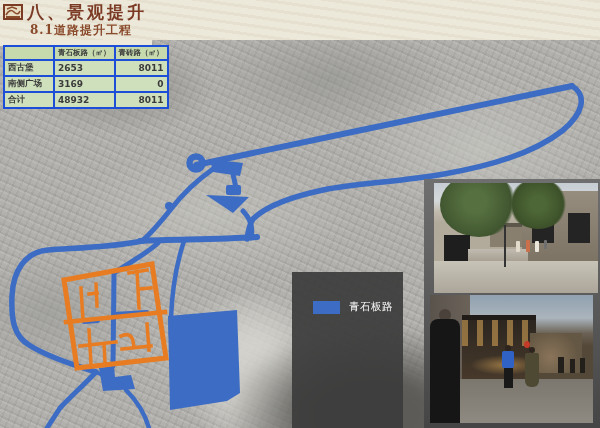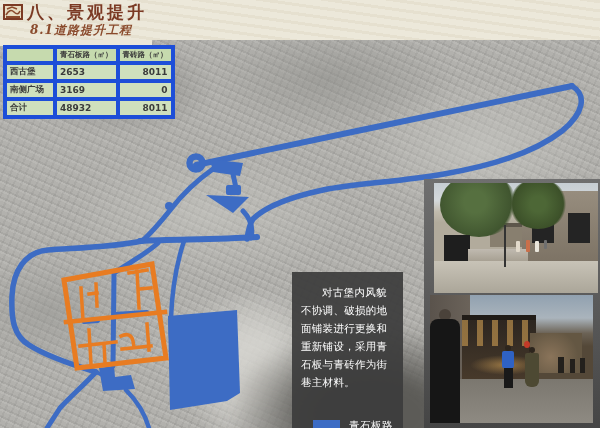--- a/index.html
+++ b/index.html
@@ -13,21 +13,21 @@
 
   
   .title-icon { position:absolute; left:3px; top:3px; width:20px; height:18px; z-index:6; }
   .slide-title {
     position:absolute; left:27px; top:1px; z-index:6;
     font-family:"DejaVu Serif", serif; font-weight:bold; font-size:17px;
     letter-spacing:3px; color:#7b3a24;
   }
   .slide-subtitle {
     position:absolute; left:30px; top:22px; z-index:6;
-    font-family:"DejaVu Serif", serif; font-style:italic; font-weight:bold;
+    font-family:"DejaVu Serif", serif; font-weight:bold;
     font-size:12px; letter-spacing:1px; color:#8a4a2c;
   }
 
   
   .map {
     position:absolute; left:0; top:40px; width:600px; height:388px; z-index:1;
     background-color:#b2b1ad;
     background-image:
       radial-gradient(ellipse 140px 70px at 20% 12%, rgba(118,118,115,.55), transparent 70%),
       radial-gradient(ellipse 180px 80px at 55% 10%, rgba(138,138,134,.50), transparent 70%),
@@ -42,21 +42,21 @@
                background:radial-gradient(ellipse at 55% 65%, #5c5b57 30%, rgba(92,91,87,0) 75%); filter:blur(7px); }
   .map-field { position:absolute; left:185px; top:255px; width:130px; height:150px;
                background:radial-gradient(ellipse at 50% 50%, rgba(214,213,208,.8) 30%, rgba(214,213,208,0) 75%); filter:blur(6px); }
   .map-cover-strip { position:absolute; left:0; top:40px; width:152px; height:6px; background:#ece8da; z-index:5; }
 
   .routes-svg { position:absolute; left:0; top:0; width:600px; height:428px; z-index:2; pointer-events:none; }
 
   
   table.area-table { position:absolute; left:3px; top:45px; z-index:5; border-collapse:collapse; }
   .area-table td {
-    background:#cfe0bd; border:4px solid #1d4ed8; color:#3b3b3b;
+    background:#cfe0bd; border:2px solid #1d4ed8; color:#3b3b3b;
     font-weight:bold; font-size:9px; height:10px; padding:1px 3px; white-space:nowrap;
   }
   .area-table td.c-name  { width:50px; font-size:8.5px; }
   .area-table td.c-stone { width:57px; }
   .area-table td.c-brick { width:36px;text-align:right; }
   .area-table tr.head td { font-size:7.5px; background:#c6daae; }
 
   
   .infobox {
     position:absolute; left:292px; top:272px; width:111px; height:156px;
@@ -246,21 +246,20 @@
   <div class="pb-man-blue-body"></div>
   <div class="pb-man-blue-legs"></div>
   <div class="pb-woman-head"></div>
   <div class="pb-woman-dress"></div>
   <div class="pb-ped" style="position:absolute;left:128px;top:62px;width:6px;height:16px;"></div>
   <div class="pb-ped" style="position:absolute;left:140px;top:64px;width:5px;height:14px;"></div>
   <div class="pb-ped" style="position:absolute;left:150px;top:63px;width:5px;height:15px;"></div>
 </div>
 
 <div class="infobox">
-  <div class="infobox-text">对古堡内风貌不协调、破损的地面铺装进行更换和重新铺设，采用青石板与青砖作为街巷主材料。</div>
   <div class="legend">
     <div class="legend-row">
       <div class="legend-swatch stone"></div>
       <div class="legend-label">青石板路</div>
     </div>
 
   </div>
 </div>
 
 </body></html>

